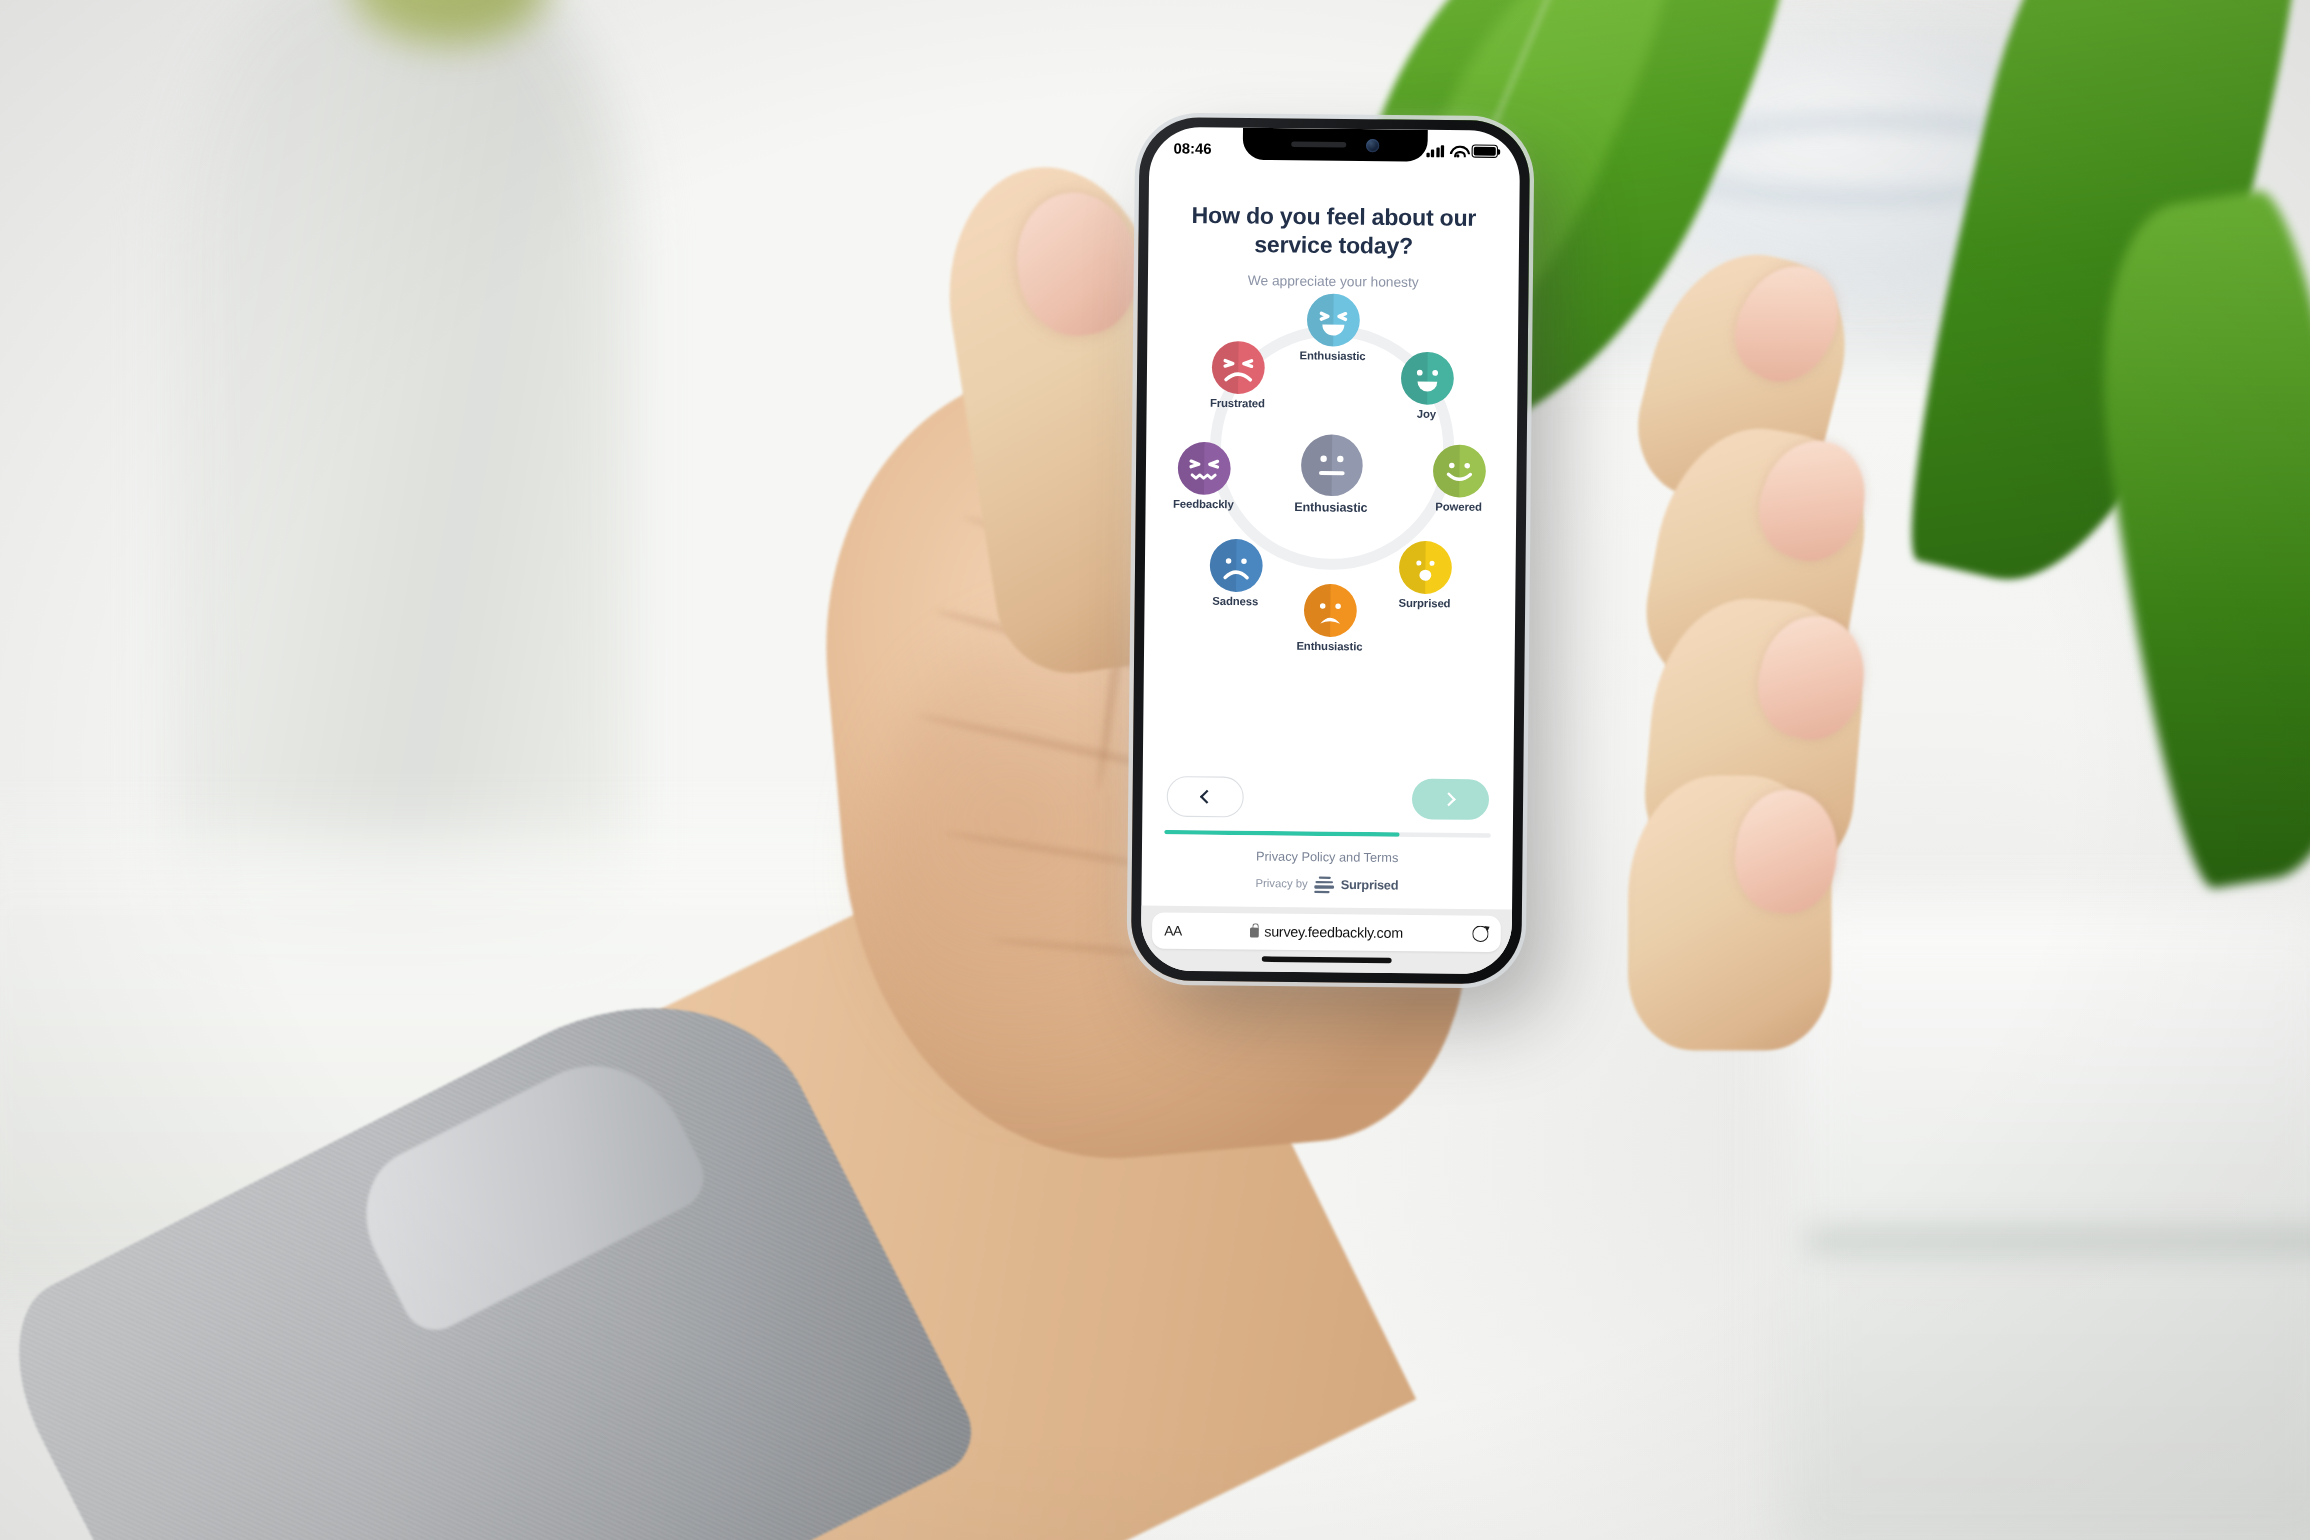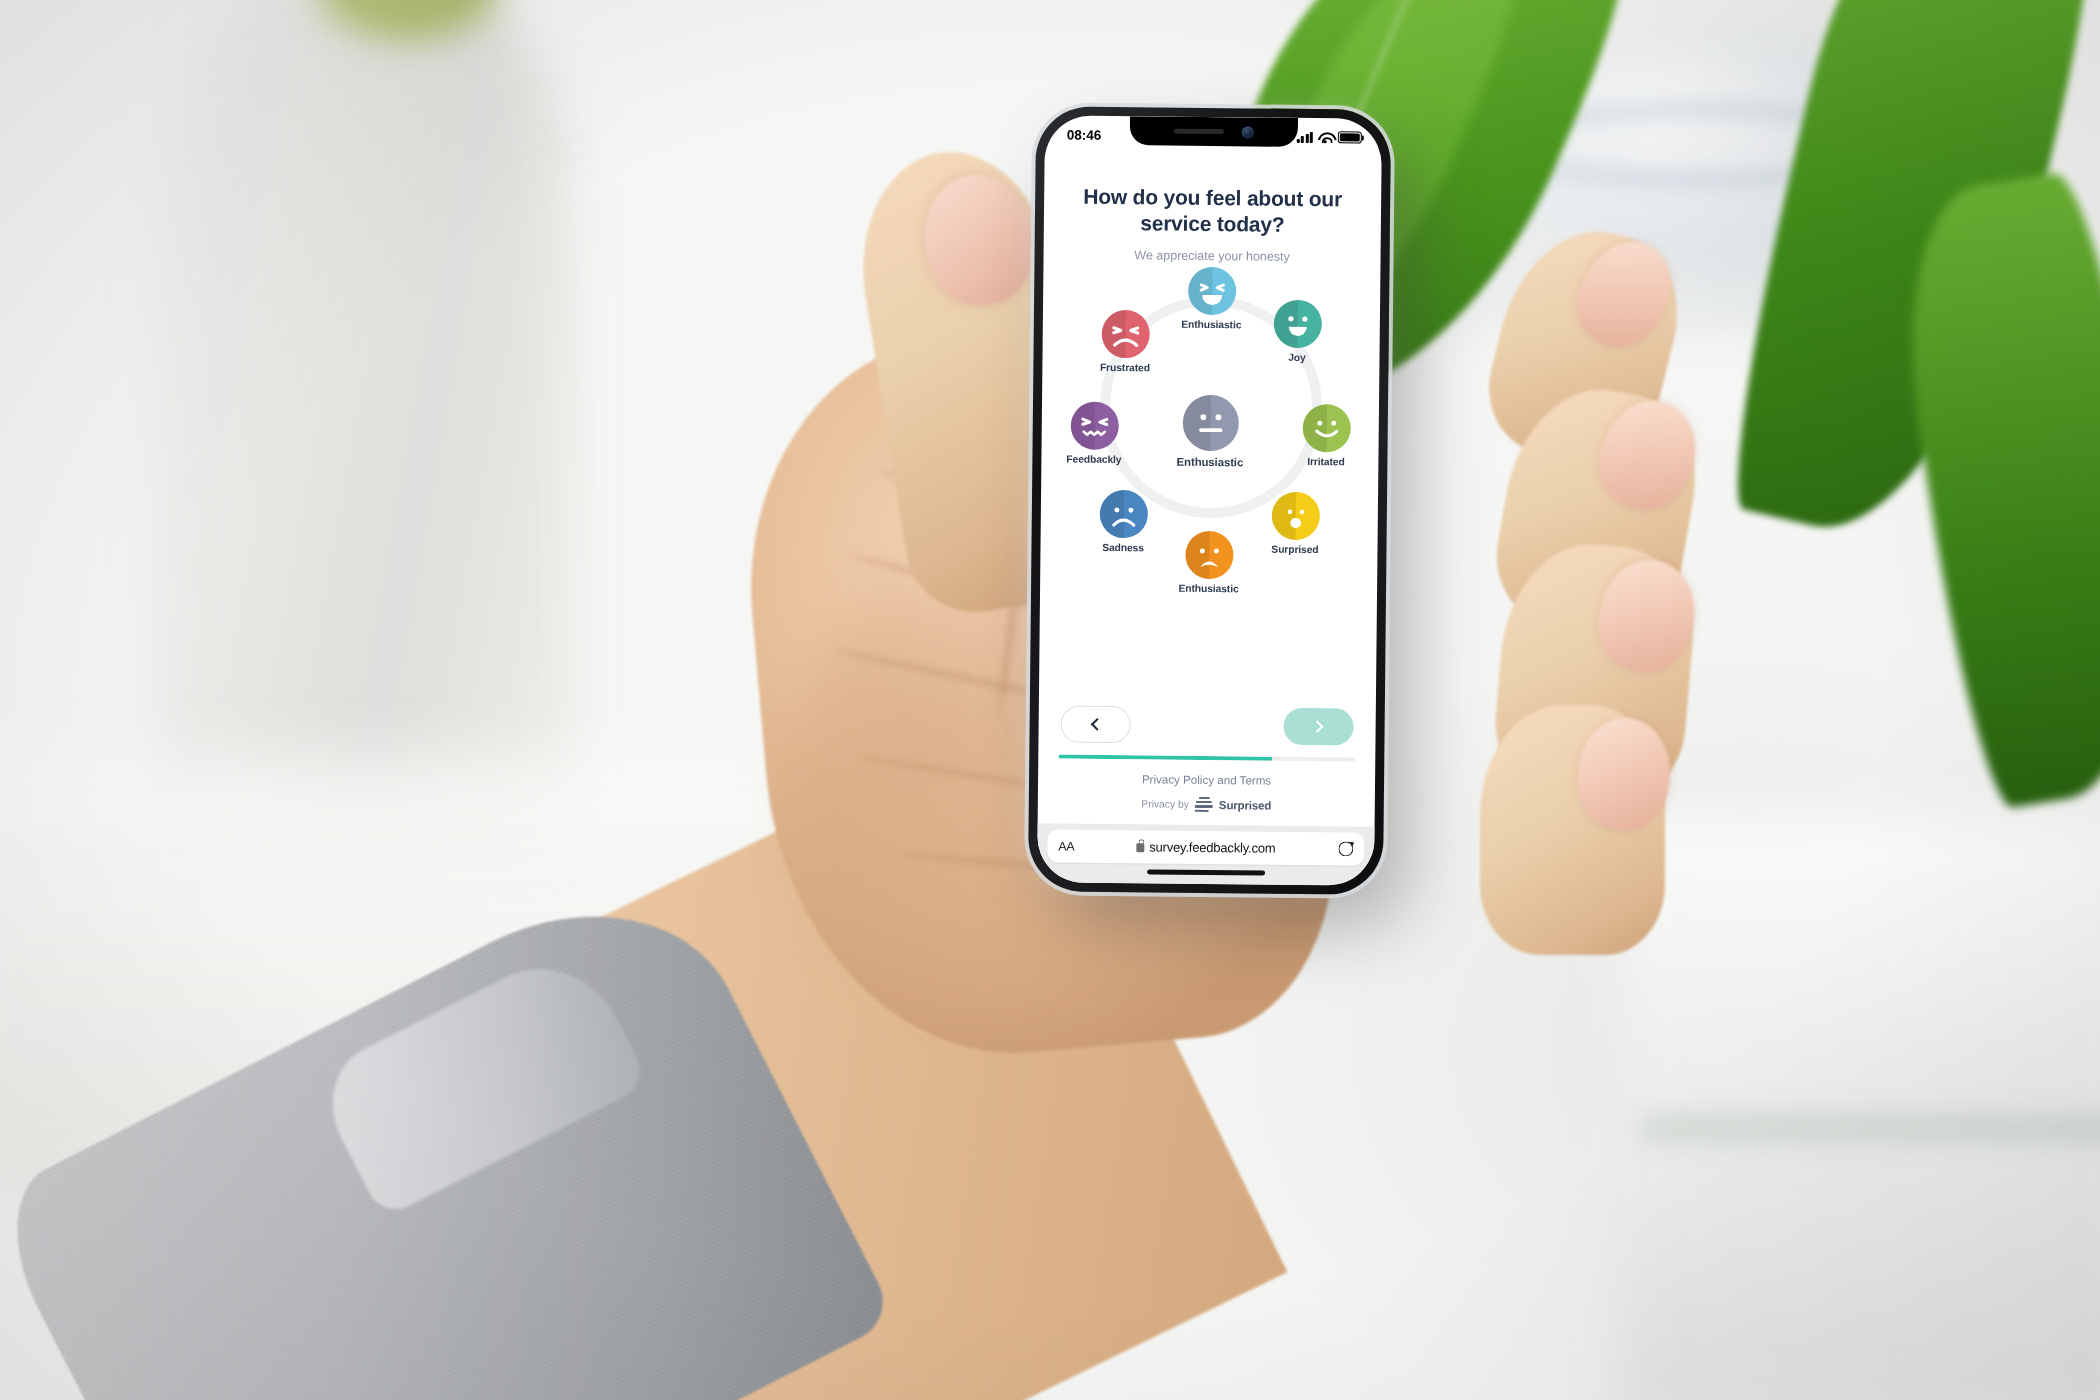--- a/index.html
+++ b/index.html
@@ -491,40 +491,40 @@
             <div class="face" style="background:#6ec3e0">
               <svg class="feat" viewBox="0 0 48 48">
                 <path d="M13 18 L19 20.6 L13 23.2" stroke="#fff" stroke-width="3.1" fill="none" stroke-linecap="round" stroke-linejoin="round"></path>
                 <path d="M35 18 L29 20.6 L35 23.2" stroke="#fff" stroke-width="3.1" fill="none" stroke-linecap="round" stroke-linejoin="round"></path>
                 <path d="M14 28 H34 A10 10 0 0 1 14 28 Z" fill="#fff"></path>
               </svg>
             </div>
             <div class="emo-label">Enthusiastic</div>
           </div>
 
-          <div class="emo" style="left:186px; top:16px;text-align:right;">
+          <div class="emo" style="left:186px; top:36px;text-align:right;">
             <div class="face" style="background:#46b2a0">
               <svg class="feat" viewBox="0 0 48 48">
                 <circle cx="17" cy="19" r="2.6" fill="#fff"></circle>
                 <circle cx="31" cy="19" r="2.6" fill="#fff"></circle>
                 <path d="M15 27 H33 A9 9 0 0 1 15 27 Z" fill="#fff"></path>
               </svg>
             </div>
             <div class="emo-label">Joy</div>
           </div>
 
           <div class="emo" style="left:216px; top:120px;">
             <div class="face" style="background:#9cc24f">
               <svg class="feat" viewBox="0 0 48 48">
                 <circle cx="17" cy="19" r="2.5" fill="#fff"></circle>
                 <circle cx="31" cy="19" r="2.5" fill="#fff"></circle>
                 <path d="M14 27 Q24 36 34 27" stroke="#fff" stroke-width="3" fill="none" stroke-linecap="round"></path>
               </svg>
             </div>
-            <div class="emo-label">Irritated</div>
+            <div class="emo-label">Powered</div>
           </div>
 
           <div class="emo" style="left:186px; top:208px;">
             <div class="face" style="background:#f5cc17">
               <svg class="feat" viewBox="0 0 48 48">
                 <circle cx="18" cy="20" r="2.3" fill="#fff"></circle>
                 <circle cx="30" cy="20" r="2.3" fill="#fff"></circle>
                 <ellipse cx="24" cy="31" rx="5.4" ry="5" fill="#fff"></ellipse>
               </svg>
             </div>

